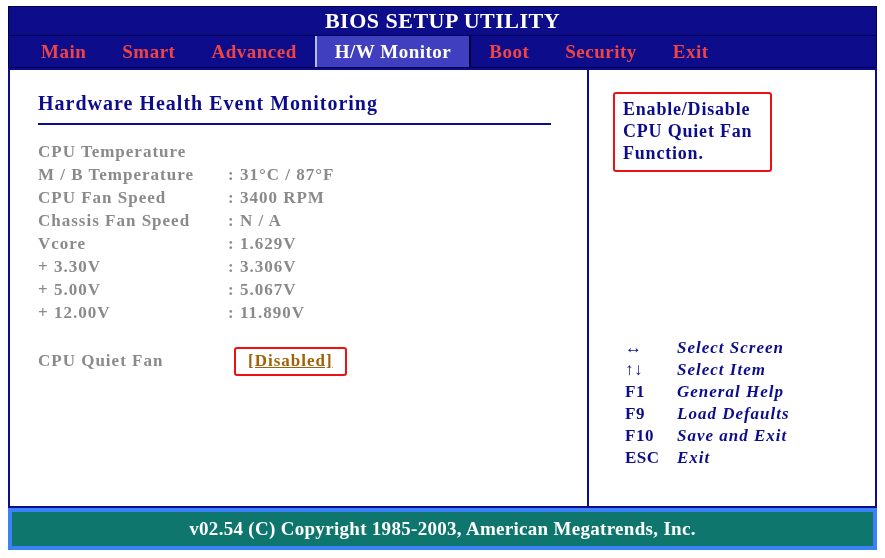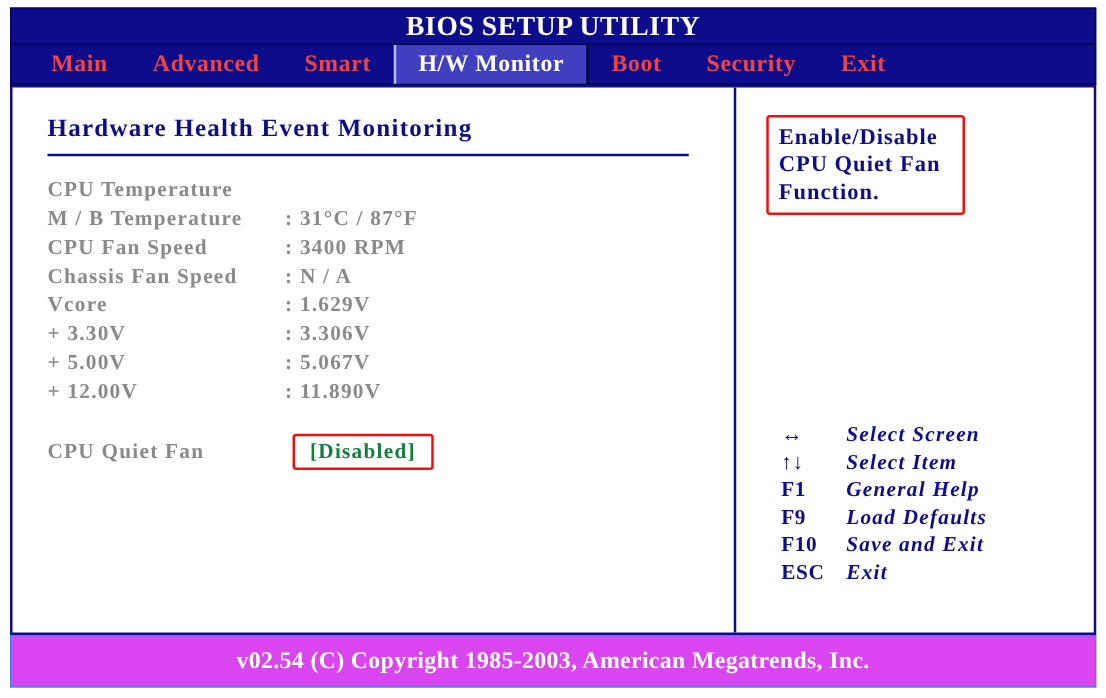--- a/index.html
+++ b/index.html
@@ -141,28 +141,29 @@
   
   .row.setting {
     margin-top: 26px;
   }
   .row.setting .label {
     color: #8a8a8a;
   }
   .selected-value {
     position: relative;
     display: inline-block;
-    color: #15803d;
+    color: #a16207;
     font-weight: bold;
     font-size: 17px;
     letter-spacing: 1px;
     padding: 2px 12px 3px 12px;
     border: 2px solid #ee1111;
     border-radius: 3px;
     margin-left: 6px;
+    text-decoration: underline;
   }
   
   .help-box {
     position: relative;
     display: inline-block;
     border: 2px solid #ee1111;
     border-radius: 3px;
     padding: 4px 18px 6px 8px;
   }
   .help-line {
@@ -198,22 +199,22 @@
     letter-spacing: 1px;
     white-space: nowrap;
     font-style: italic;
   }
   
   .footer {
     position: absolute;
     left: 8px; top: 508px;
     width: 869px;
     height: 42px;
-    background: #d946ef;
-    border: 1px solid #3b82f6;
+    background: #0f766e;
+    border: 4px solid #3b82f6;
     box-sizing: border-box;
     display: flex;
     align-items: center;
     justify-content: center;
   }
   .footer .footer-text {
     color: #ffffff;
     font-weight: bold;
     font-size: 19px;
     letter-spacing: 0.3px;
@@ -223,22 +224,22 @@
 <body>
 
 <div id="bios">
 
   <div class="title-bar">
     <span class="title-text">BIOS SETUP UTILITY</span>
   </div>
 
   <div class="menu-bar">
     <div class="menu-item">Main</div>
+    <div class="menu-item">Smart</div>
     <div class="menu-item">Advanced</div>
-    <div class="menu-item">Smart</div>
     <div class="menu-item active">H/W Monitor</div>
     <div class="menu-item">Boot</div>
     <div class="menu-item">Security</div>
     <div class="menu-item">Exit</div>
   </div>
 
   <div class="body-panel">
 
     <div class="left-pane">
       <div class="section-title">Hardware Health Event Monitoring</div>

